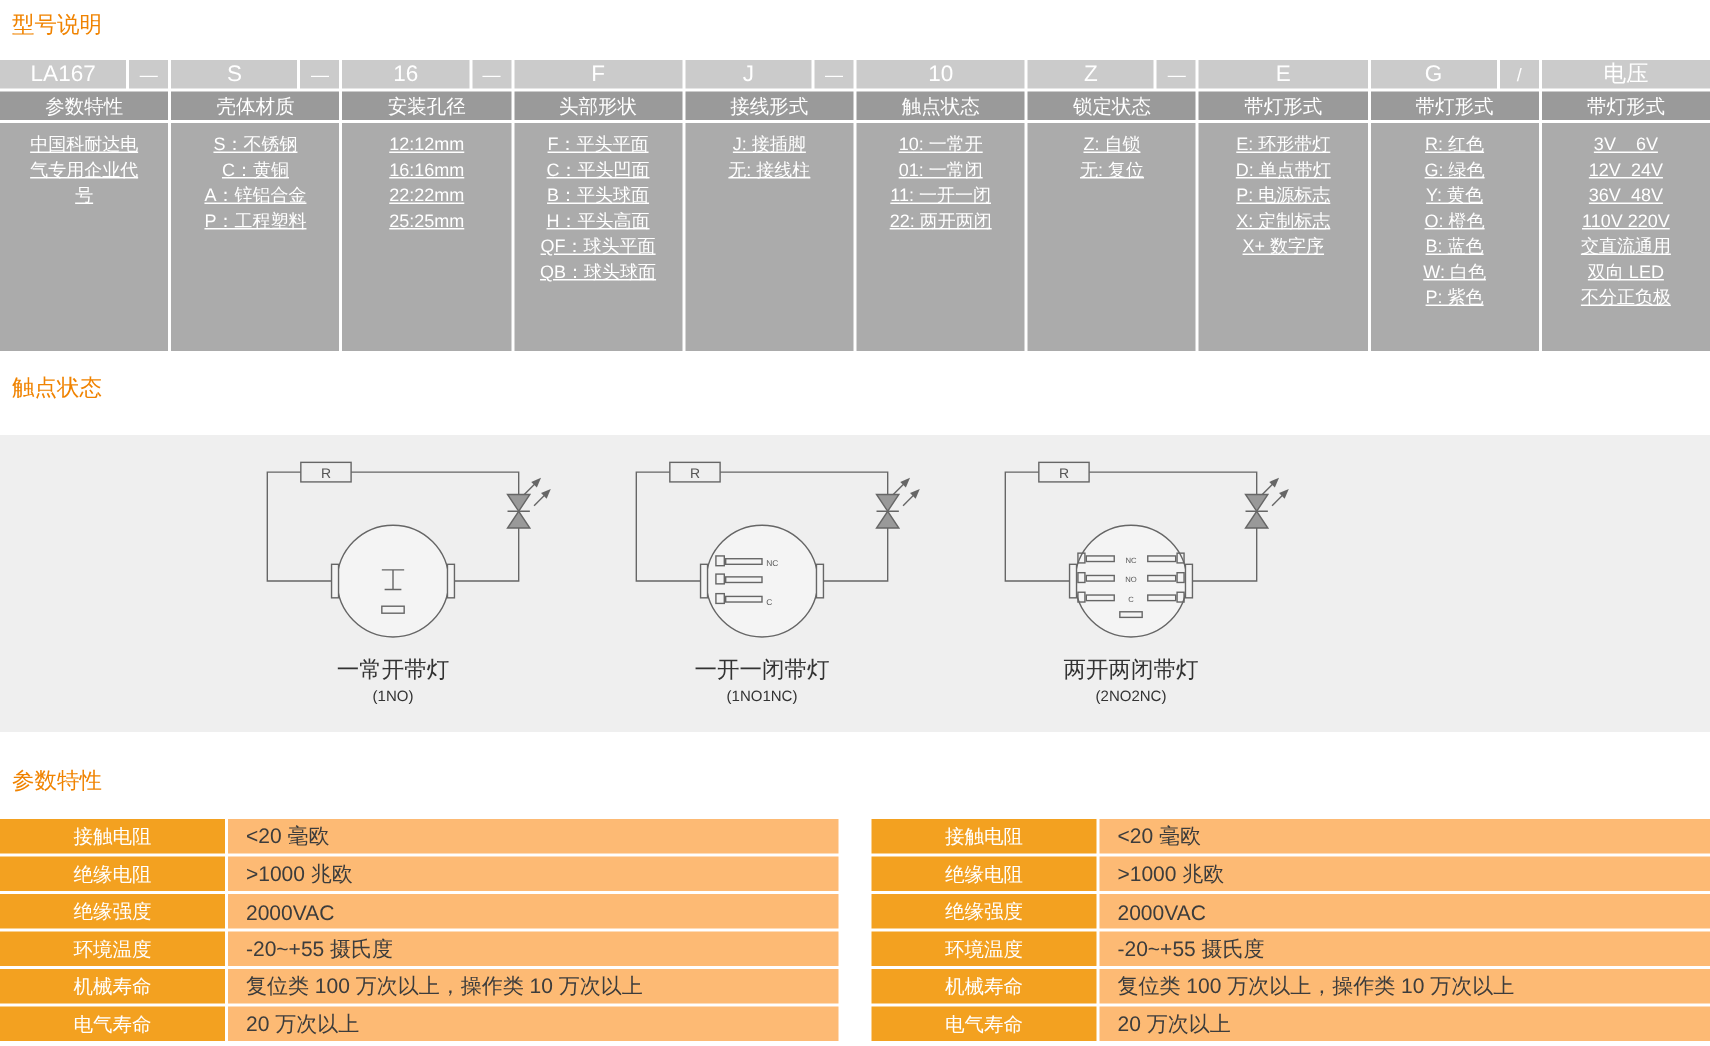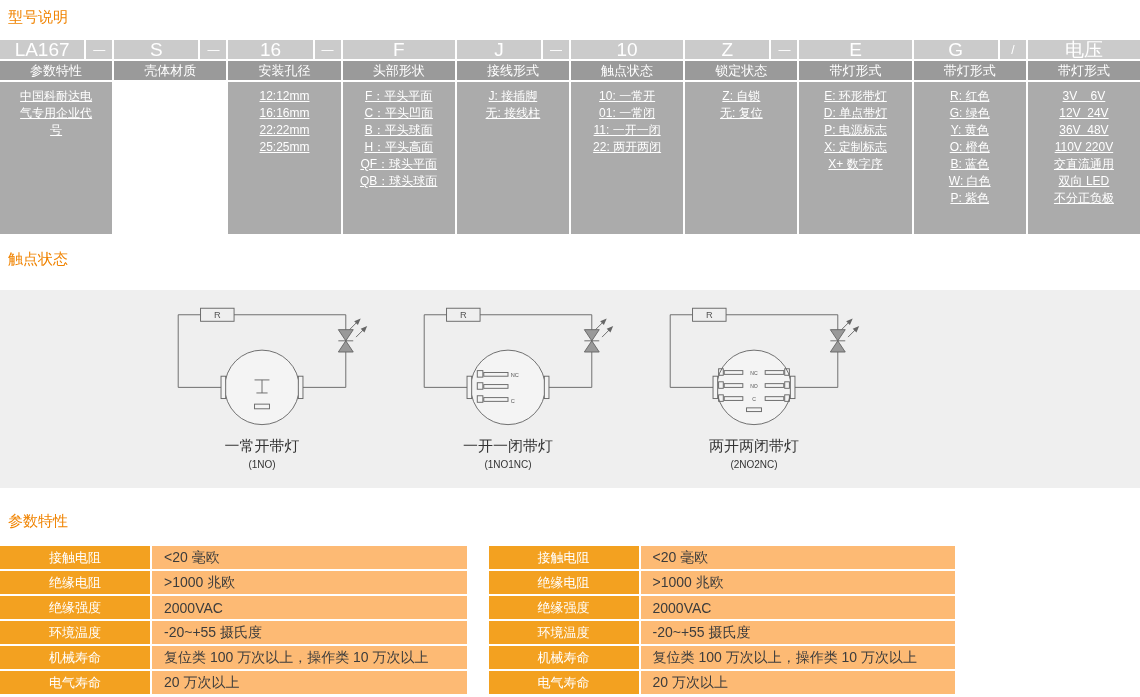--- a/index.html
+++ b/index.html
@@ -9,36 +9,36 @@
   .section-title { color: #F08300; font-size: 15px; font-weight: normal; line-height: 18px; }
   #model-title   { margin: 8px 0 14px 8px; }
   #contact-title { margin: 16px 0 22px 8px; }
   #params-title  { margin: 24px 0 16px 8px; }
 
   
   .model-table { display: flex; gap: 2px; width: 1140px; height: 194px; }
   .mcol { flex: 1; display: flex; flex-direction: column; gap: 2px; min-width: 0; }
   .mcode-row { display: flex; gap: 2px; height: 19px; flex: 0 0 19px; }
   .cell { color: #fff; display: flex; align-items: center; justify-content: center; }
-  .code { flex: 1; background: #CBCBCB; font-size: 19px; }
+  .code { flex: 1; background: #CBCBCB; font-size: 15px; }
   .sep  { flex: 0 0 26px; background: #CBCBCB; font-size: 12px; }
   .mheader { height: 19px; flex: 0 0 19px; background: #9A9A9A; font-size: 13px; }
   .mcontent { flex: 1; display: block; background: #ABABAB; font-size: 12px; line-height: 17px;
     color: #fff; text-align: center; white-space: pre-line; padding-top: 6px; text-decoration: underline; }
 
   
   .contact-box { width: 1140px; height: 198px; background: #EFEFEF;
     display: flex; align-items: flex-start; padding: 8px 0 0 150px; gap: 22px; }
   .diagram-group { width: 224px; display: flex; flex-direction: column; align-items: center; }
   .diagram-label { font-size: 15px; color: #333; margin-top: 4px; font-family: Liberation Mono, monospace; }
   .diagram-sub   { font-size: 10px; color: #333; margin-top: 3px; }
   svg { display: block; }
 
   
-  .param-tables { display: flex; gap: 22px; width: 955px; }
+  .param-tables { display: flex; gap: 22px; width: 1140px; }
   .param-table { flex: 1; display: flex; flex-direction: column; gap: 2px; }
   .param-row { display: flex; gap: 2px; height: 23px; flex: 0 0 23px; }
   .param-label { flex: 0 0 150px; background: #F3A120; color: #fff; font-size: 13px;
     display: flex; align-items: center; justify-content: center; }
   .param-value { flex: 1; background: #fdba74; color: #3c3c3c; font-size: 14px;
     display: flex; align-items: center; padding-left: 12px; }
 </style>
 </head>
 <body>
 
@@ -56,20 +56,24 @@
 气专用企业代
 号</div>
   </div>
 
   <div class="mcol">
     <div class="mcode-row">
       <div class="cell code">S</div>
       <div class="cell sep">—</div>
     </div>
     <div class="cell mheader">壳体材质</div>
+    <div class="mcontent">S：不锈钢
+C：黄铜
+A：锌铝合金
+P：工程塑料</div>
   </div>
 
   <div class="mcol">
     <div class="mcode-row">
       <div class="cell code">16</div>
       <div class="cell sep">—</div>
     </div>
     <div class="cell mheader">安装孔径</div>
     <div class="mcontent">12:12mm
 16:16mm

